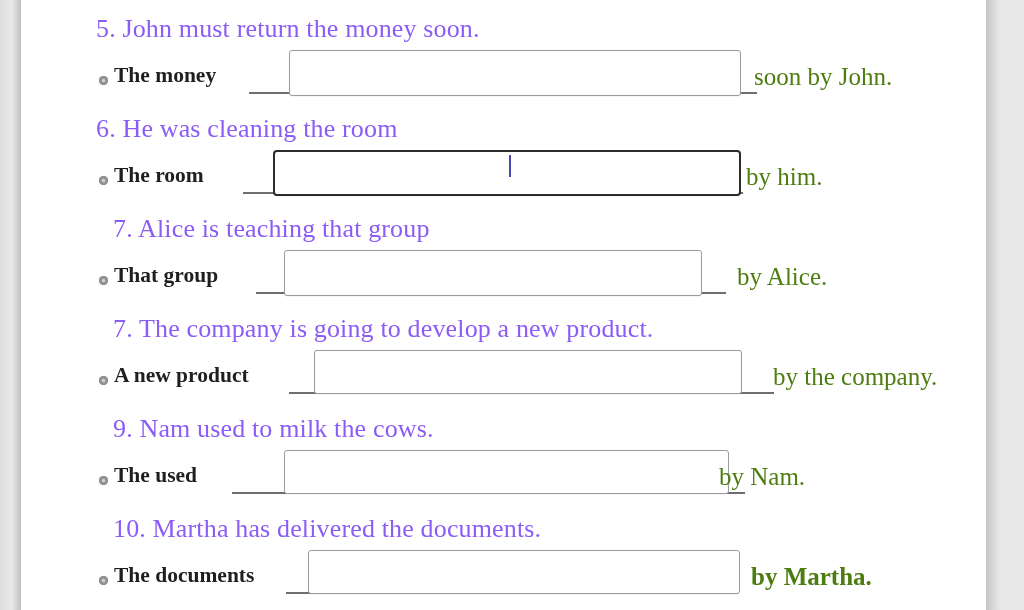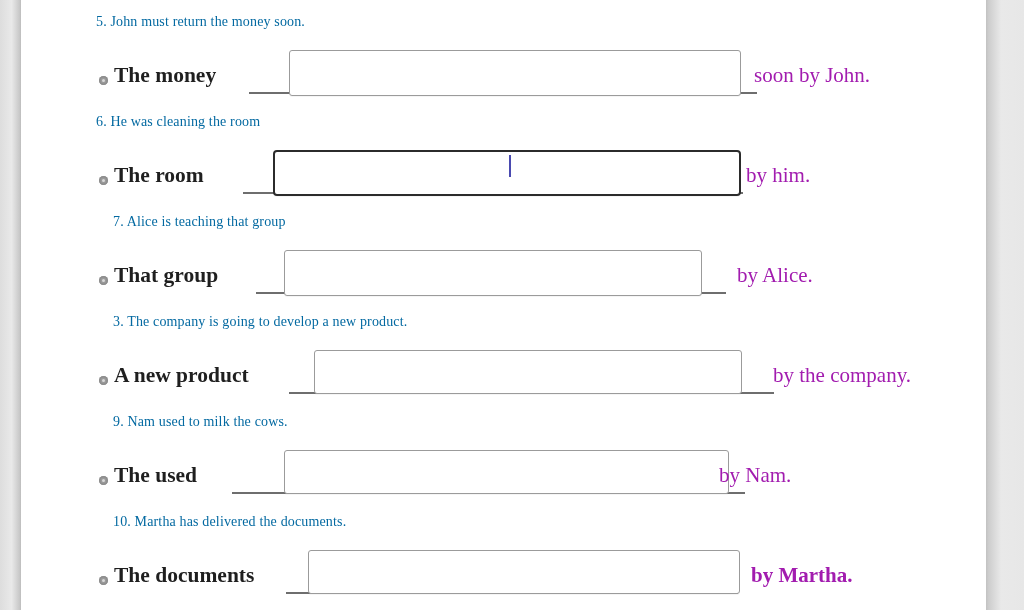--- a/index.html
+++ b/index.html
@@ -48,22 +48,22 @@
   .exercise {
     position: absolute;
     left: 0; top: 0;
     width: 965px;
   }
 
   
   .q-line {
     position: absolute;
     white-space: nowrap;
-    color: #0369a1;
-    font-size: 14px;
+    color: #8b5cf6;
+    font-size: 26px;
     letter-spacing: 0.15px;
   }
 
   
   .a-line {
     position: absolute;
     left: 0;
     height: 46px;
     white-space: nowrap;
   }
@@ -90,22 +90,22 @@
     left: 93px;
     top: 4px;
     font-size: 21.5px;
     color: #1f1f1f;
     white-space: nowrap;
     font-weight: bold;
   }
   .tail-text {
     position: absolute;
     top: 4px;
-    font-size: 21px;
-    color: #a21caf;
+    font-size: 25px;
+    color: #4d7c0f;
     white-space: nowrap;
   }
   
   .rule {
     position: absolute;
     height: 0;
     border-bottom: 2px solid #6e6e6e;
     top: 33px;
   }
 
@@ -171,21 +171,21 @@
 
       <div class="q-line" style="left:92px; top:214px;">7. Alice is teaching that group</div>
       <div class="a-line" style="top:259px;">
         <span class="bullet-icon"></span>
         <span class="lead-text">That group</span>
         <span class="rule" style="left:235px; width:470px;"></span>
         <input class="blank-box" type="text" style="left: 263px; top: -9px; width: 418px; height: 46px;" value="">
         <span class="tail-text" style="left:716px;">by Alice.</span>
       </div>
 
-      <div class="q-line" style="left:92px; top:314px;">3. The company is going to develop a new product.</div>
+      <div class="q-line" style="left:92px; top:314px;">7. The company is going to develop a new product.</div>
       <div class="a-line" style="top:359px;">
         <span class="bullet-icon"></span>
         <span class="lead-text">A new product</span>
         <span class="rule" style="left:268px; width:485px;"></span>
         <input class="blank-box" type="text" style="left: 293px; top: -9px; width: 428px; height: 44px;" value="">
         <span class="tail-text" style="left:752px;">by the company.</span>
       </div>
 
       <div class="q-line" style="left:92px; top:414px;">9. Nam used to milk the cows.</div>
       <div class="a-line" style="top:459px;">

